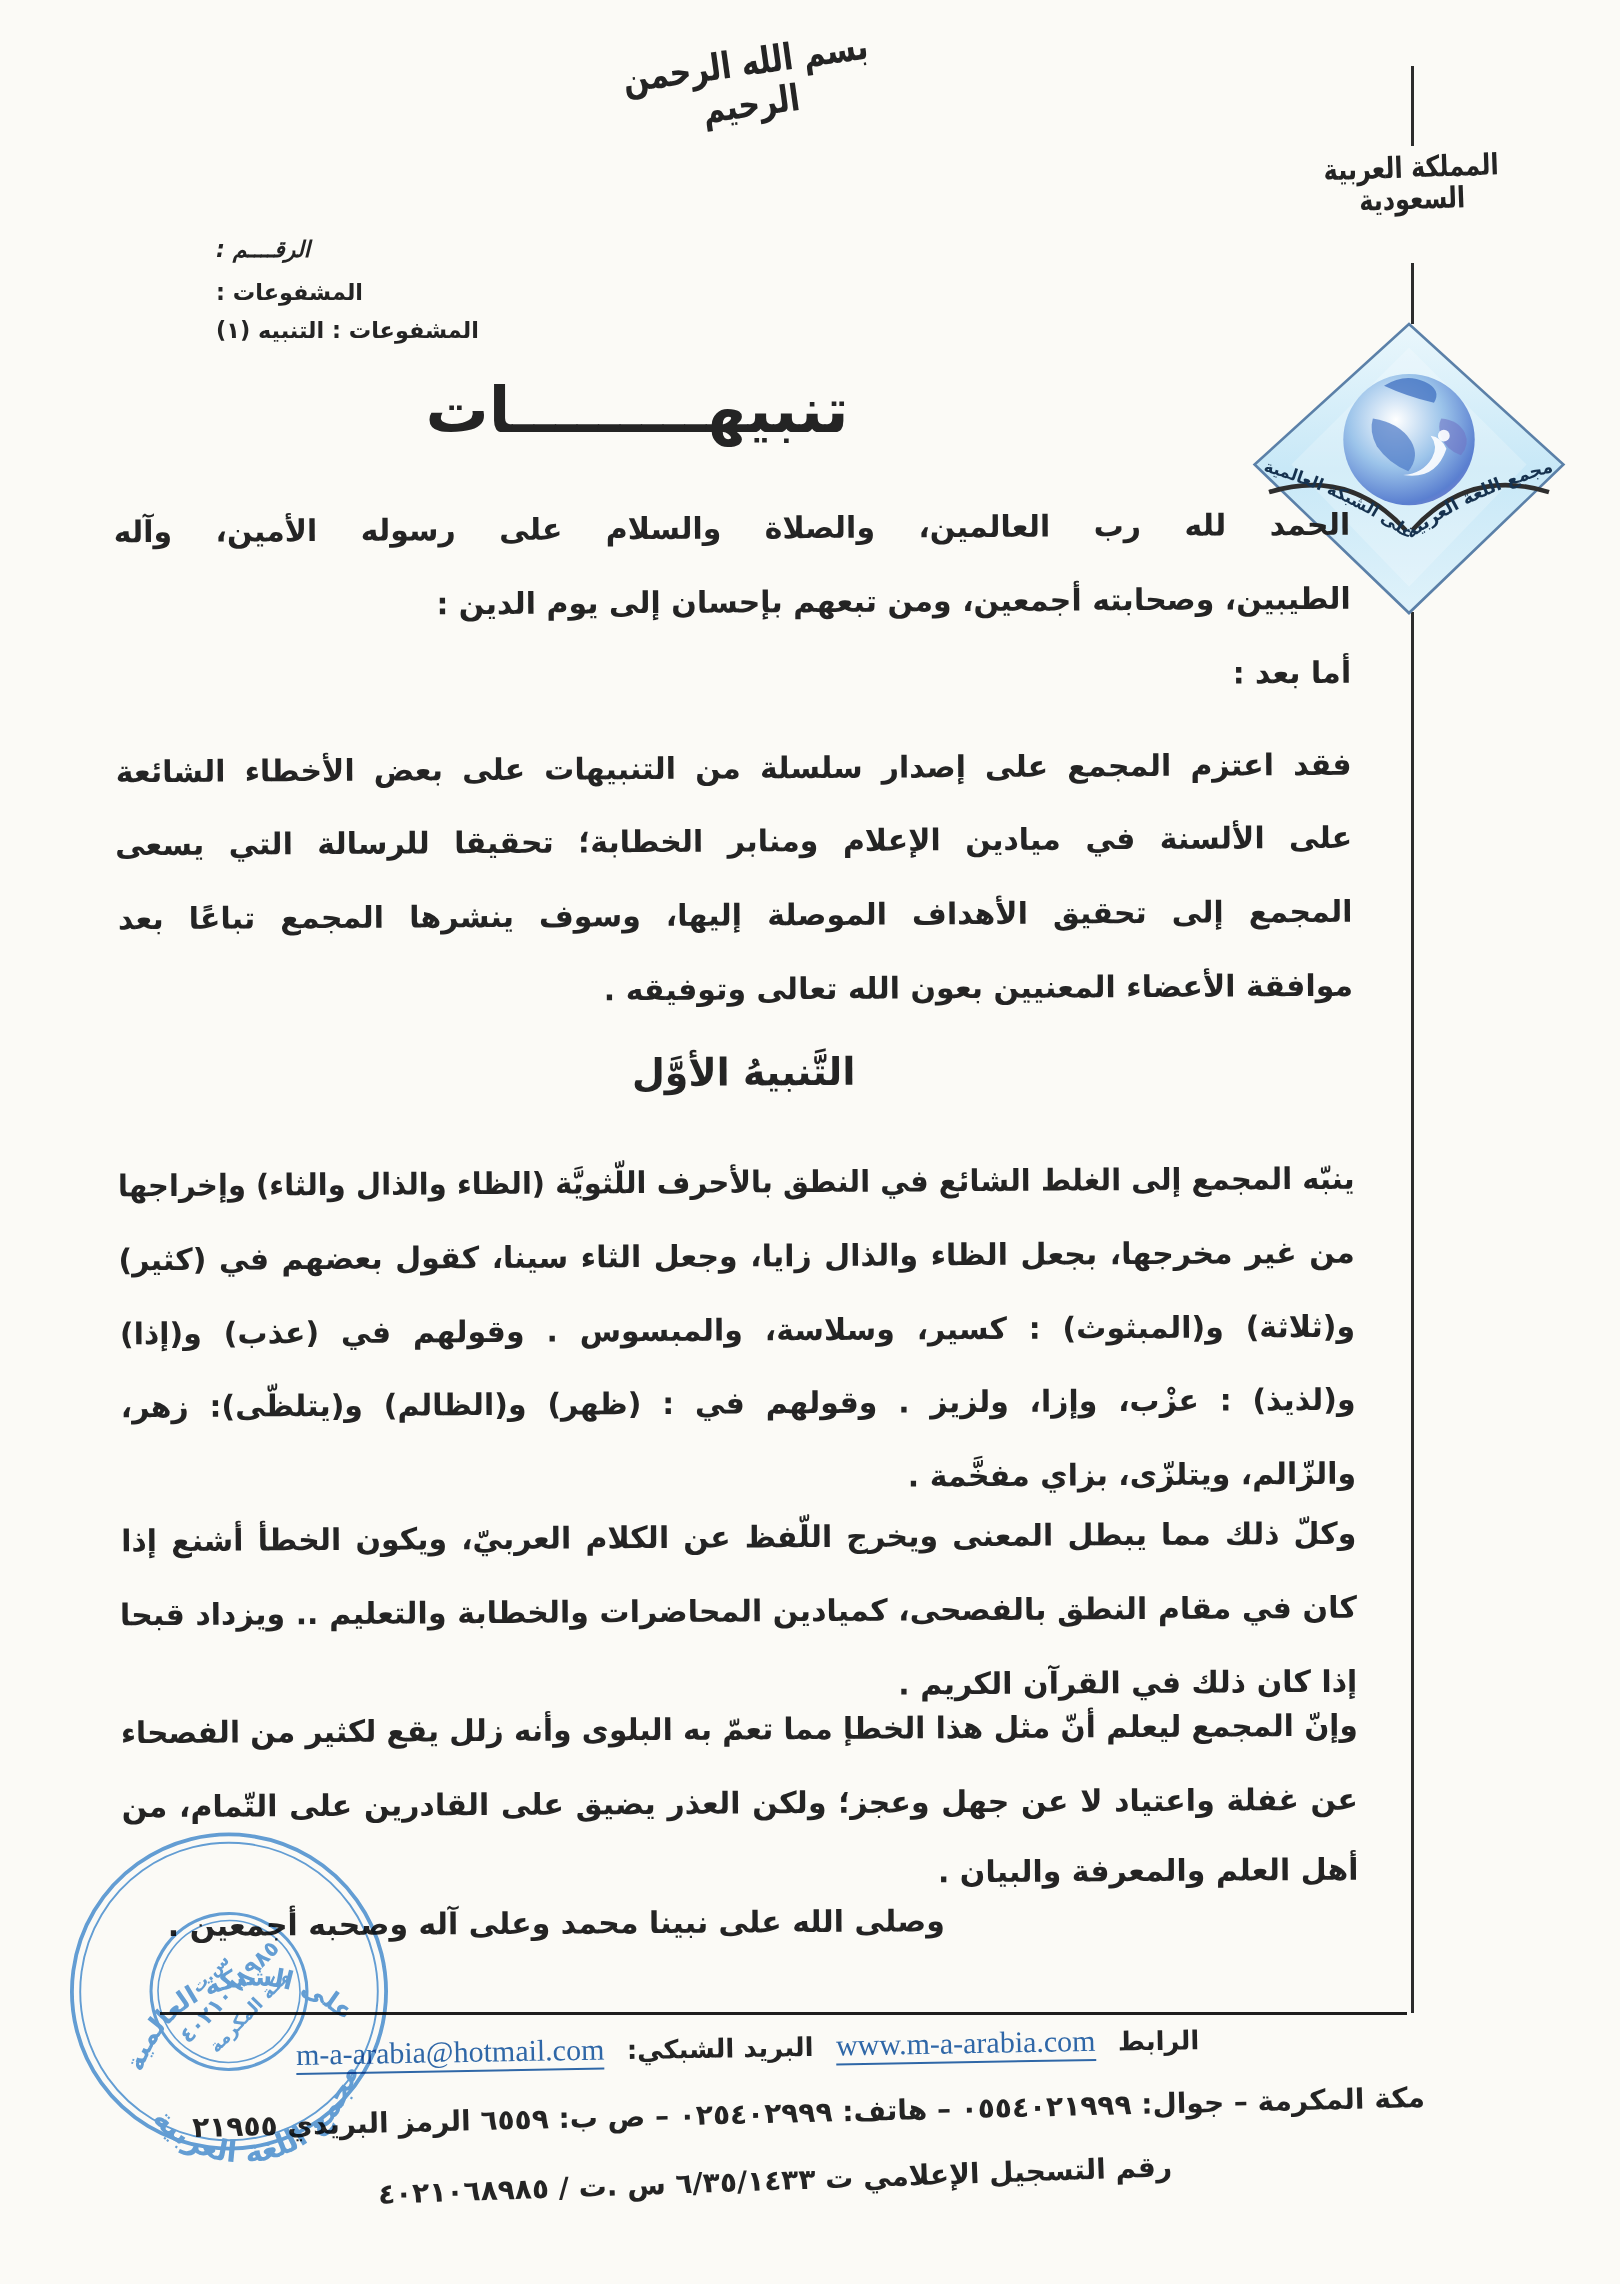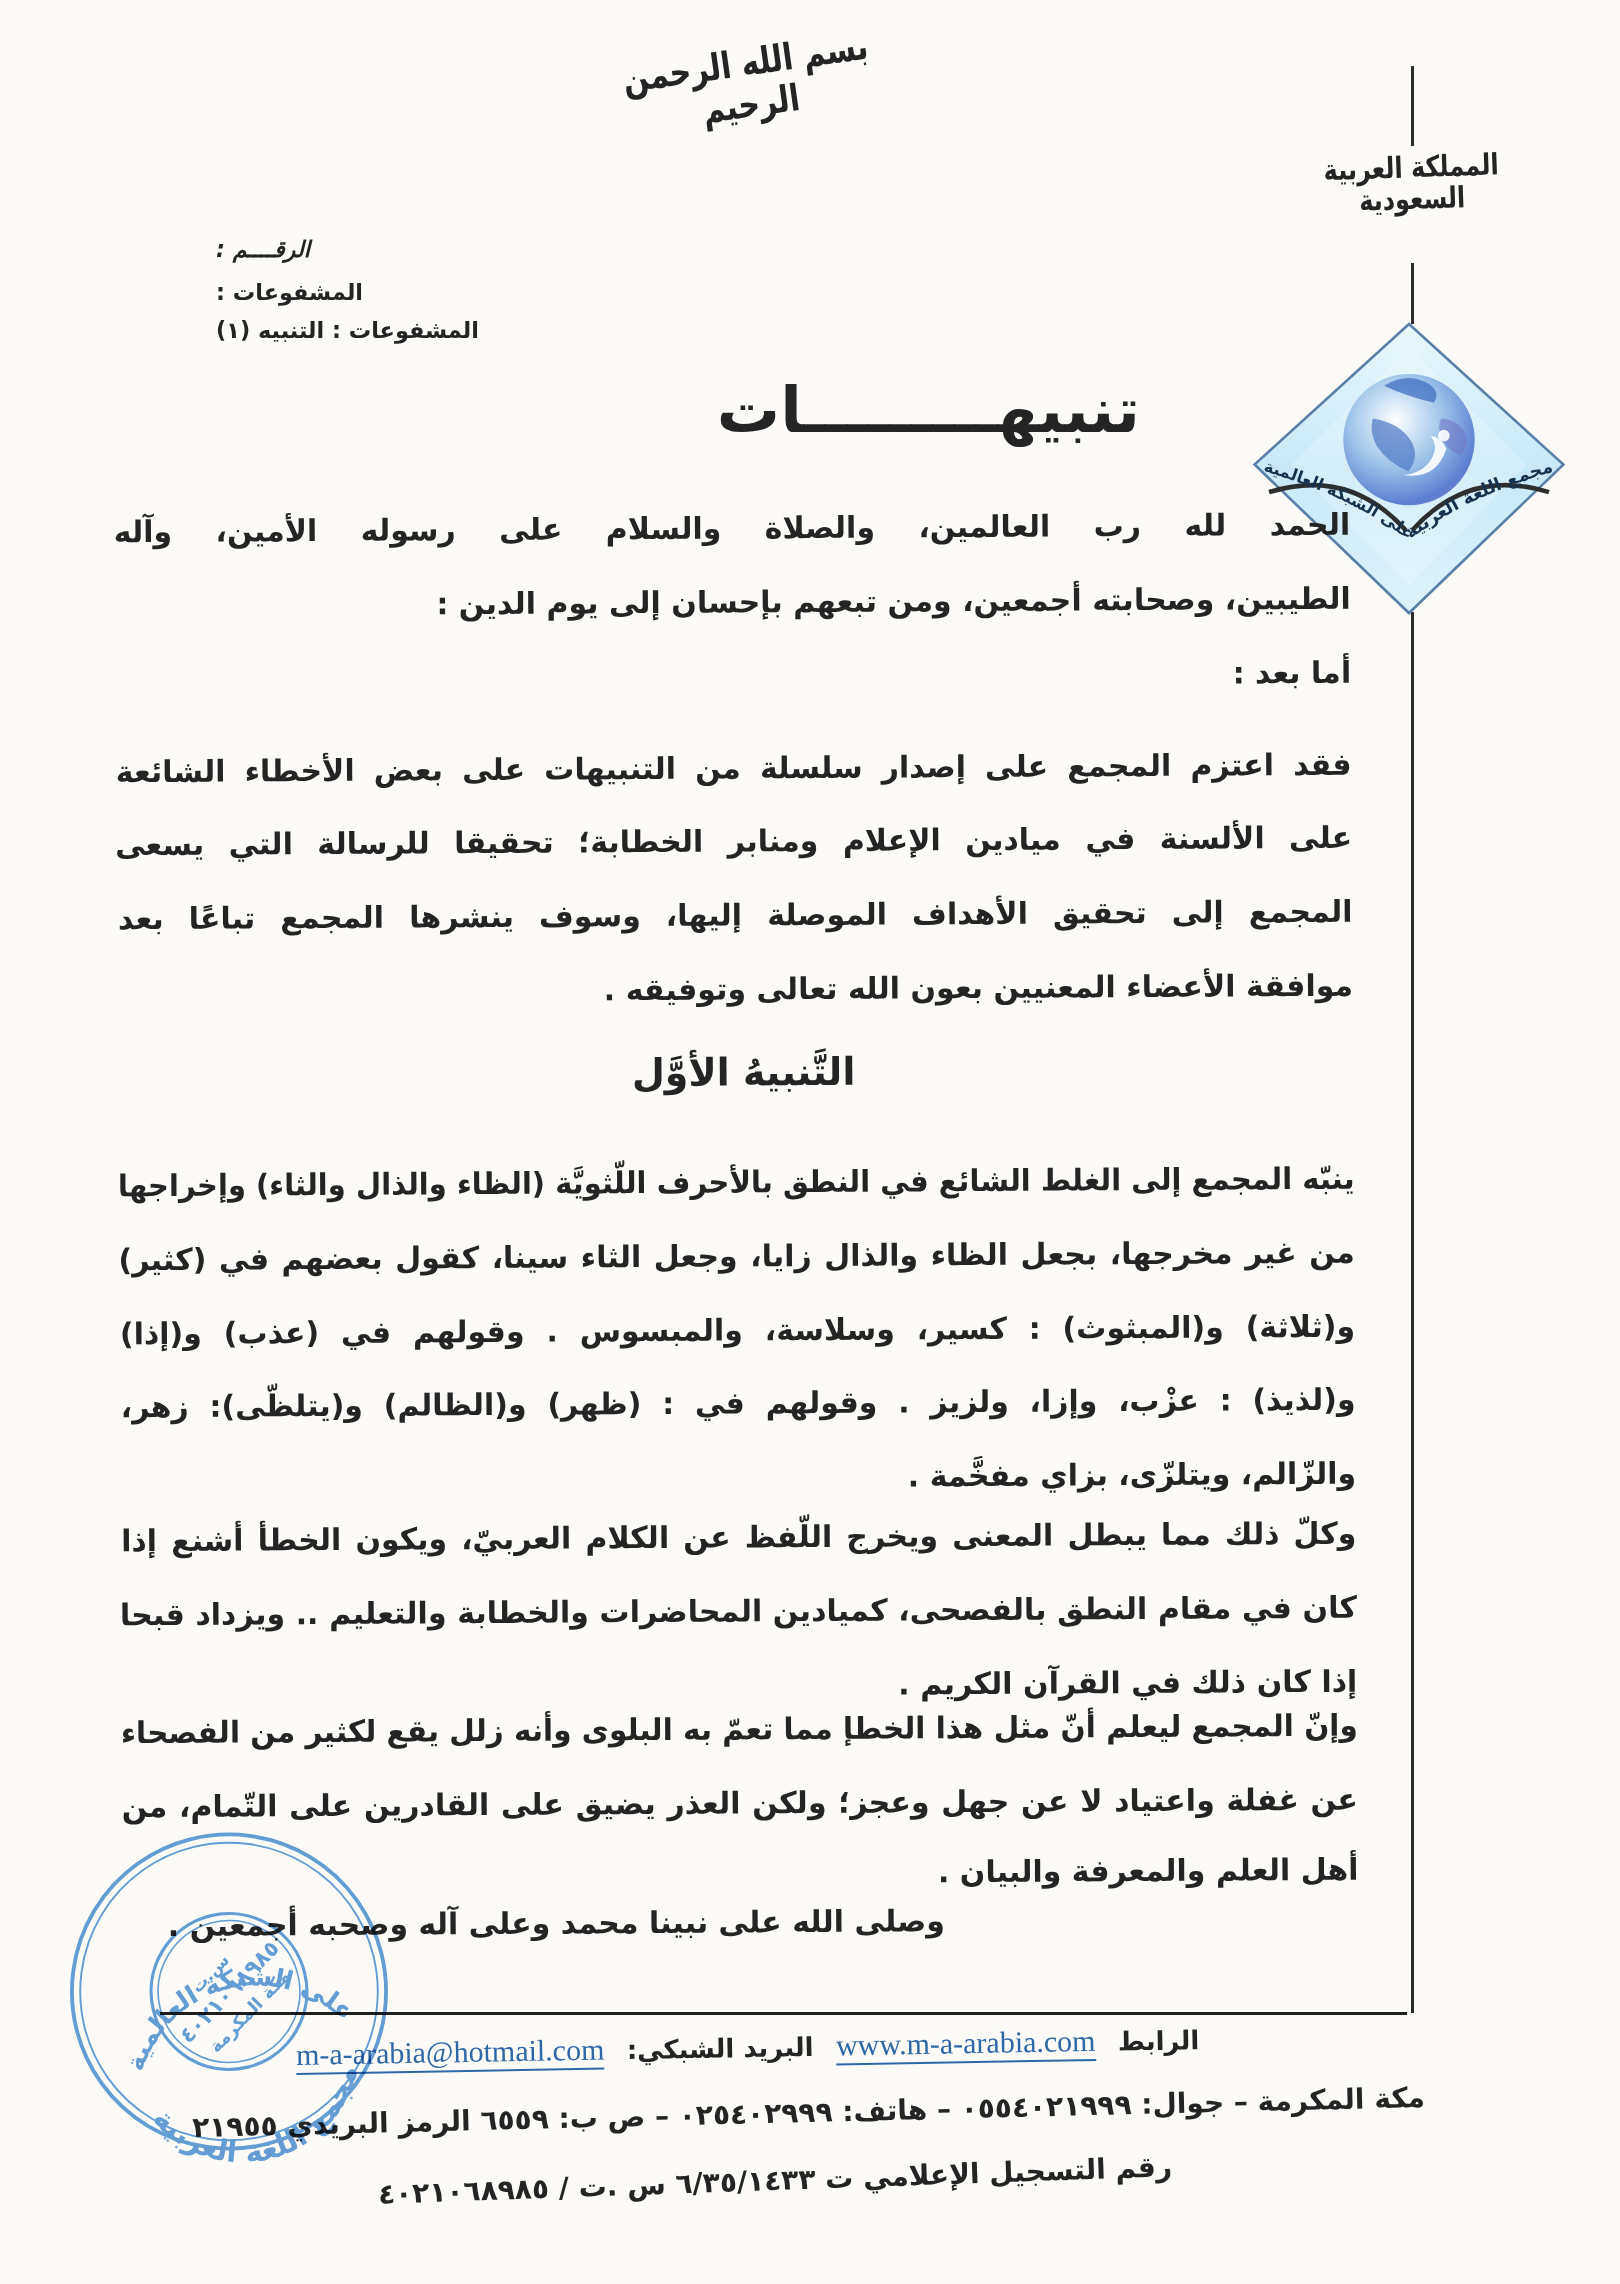--- a/index.html
+++ b/index.html
@@ -16,21 +16,21 @@
   
   #bismillah{position:absolute;left:612px;top:55px;width:283px;height:118px;
     font-size:30px;font-weight:bold;text-align:center;line-height:1.12;
     transform:rotate(-8deg) scale(1,1.22);}
   #kingdom{position:absolute;left:1295px;top:163px;width:237px;height:92px;
     font-size:24px;font-weight:bold;text-align:center;line-height:1.08;
     transform:rotate(-2deg) scale(1,1.22);}
   
   .vrule{position:absolute;left:1412px;width:2.6px;background:#2c2c2c;}
   
-  #doc-title{position:absolute;left:135px;top:374px;width:1006px;text-align:right;
+  #doc-title{position:absolute;left:135px;top:374px;width:1006px;text-align:center;
     font-size:63px;font-weight:bold;}
   #heading1{position:absolute;left:135px;top:1050px;width:1220px;text-align:center;
     font-size:38px;font-weight:bold;}
   
   #body-block{position:absolute;left:0;top:0;width:1621px;height:2284px;transform:rotate(-0.35deg);}
   .line{position:absolute;left:135px;width:1220px;height:53px;line-height:53px;
     font-size:30px;font-weight:bold;white-space:nowrap;direction:rtl;overflow:visible;}
   .line .t{display:inline-block;transform-origin:100% 50%;}
   #closing-line{padding-left:0;}
   

